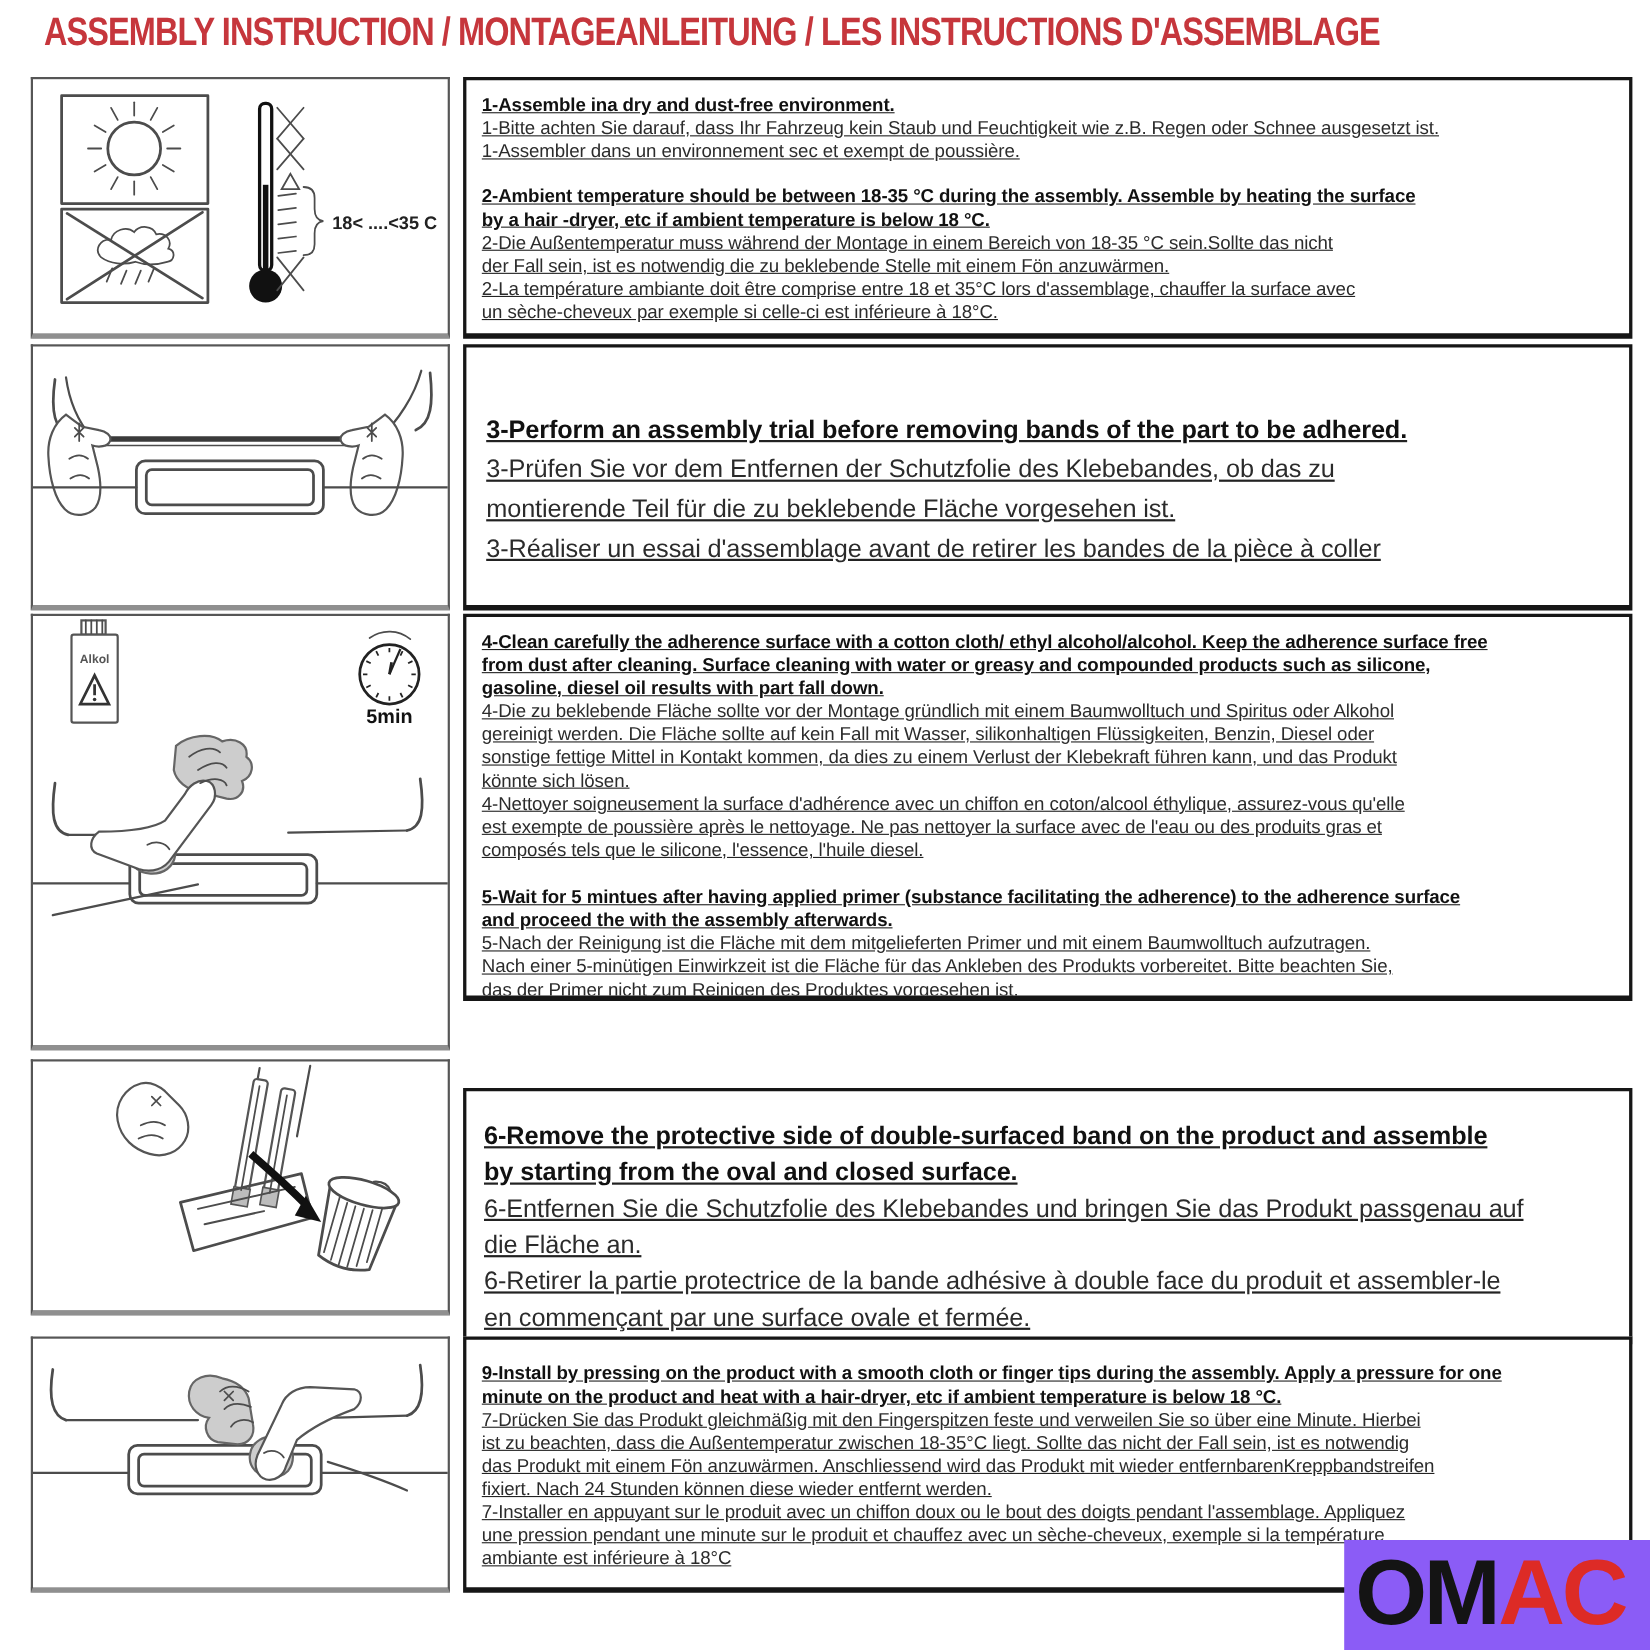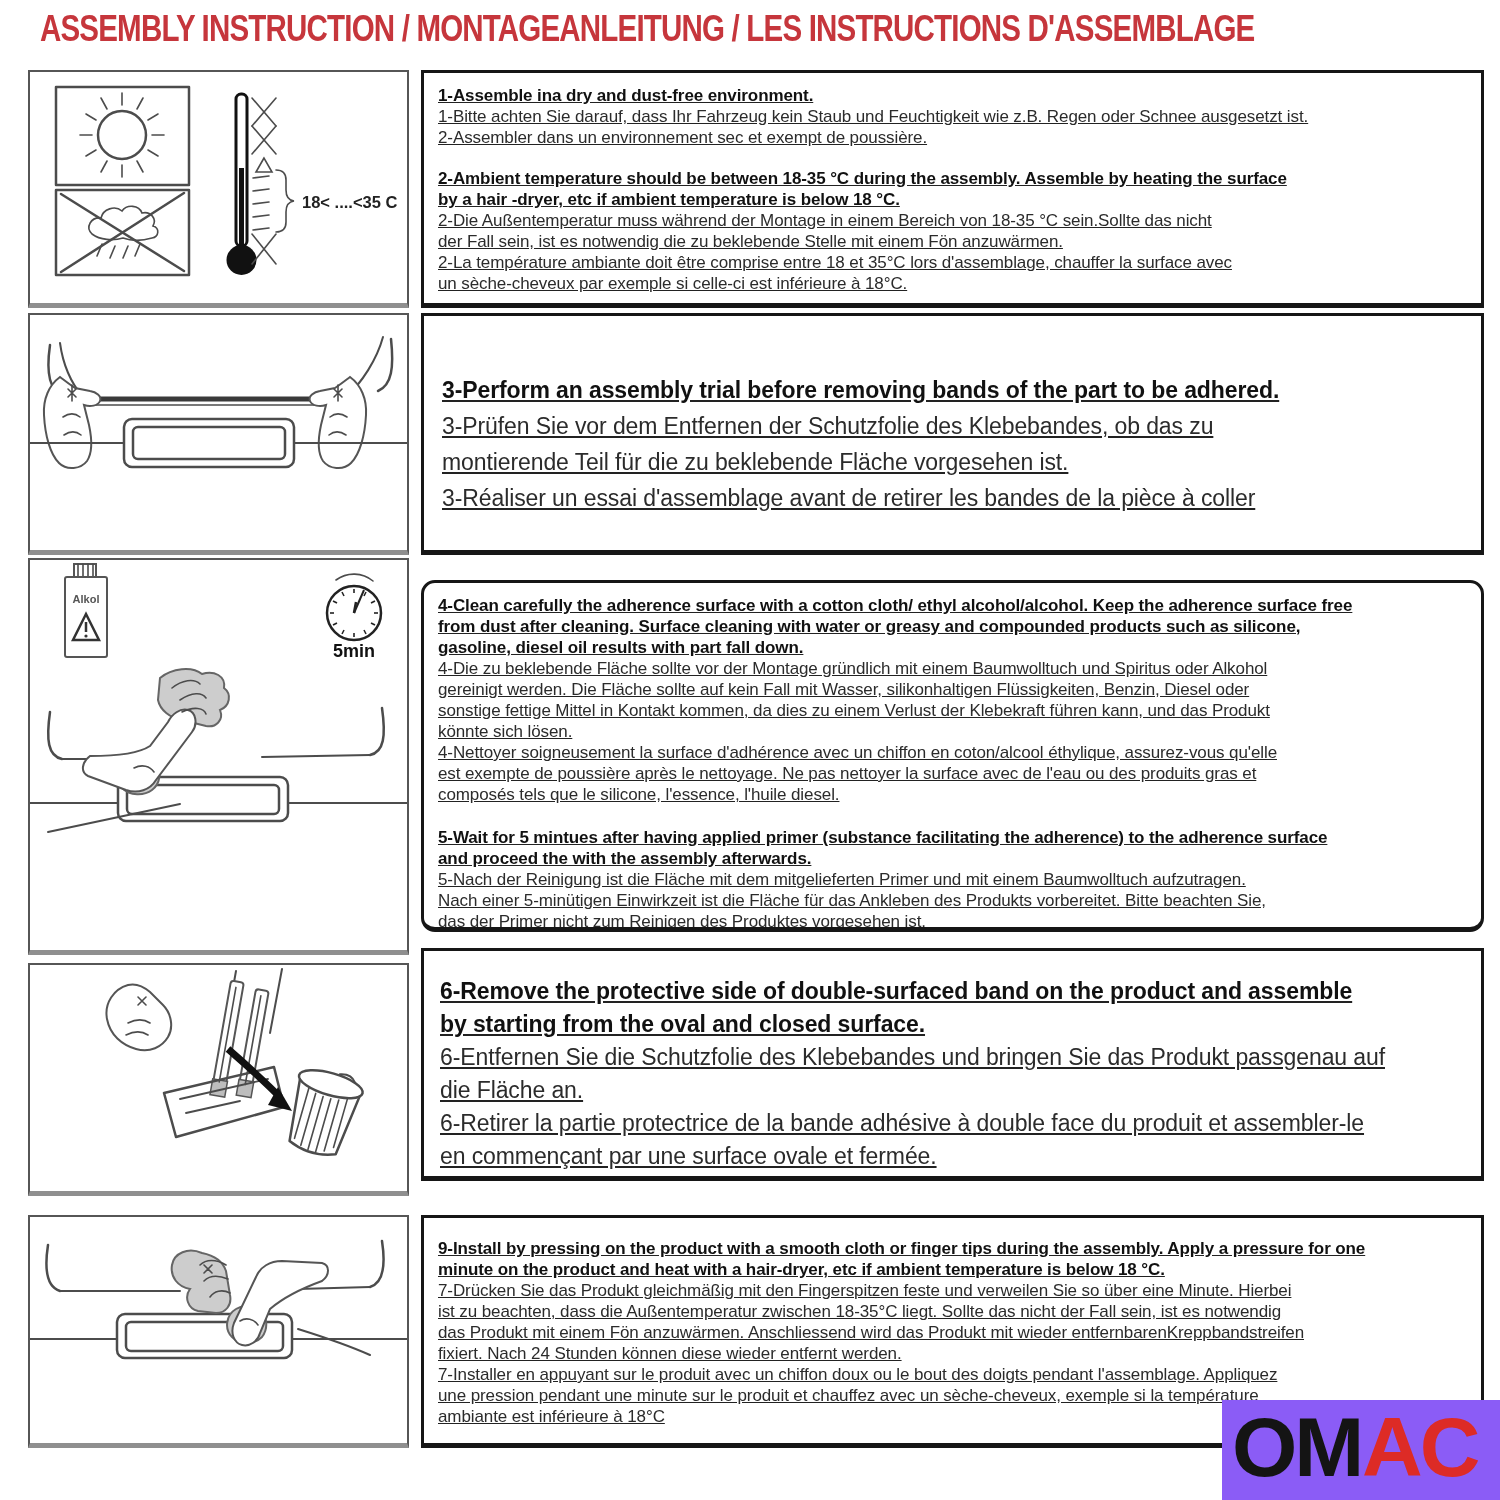--- a/index.html
+++ b/index.html
@@ -100,21 +100,21 @@
           <line x1="246" y1="162" x2="222" y2="192"></line>
       </g>
       <path class="thin" d="M246,98 Q256,98 256,108 V118 Q256,128 264,129 Q256,130 256,140 V150 Q256,160 246,160"></path>
     </g>
     <text x="272" y="136" font-size="16.5" font-weight="bold" fill="#222">18&lt; ....&lt;35 C</text>
   </svg>
 </div>
 <div class="text-box small" style="top:70px;height:238px;">
   <p class="b">1-Assemble ina dry and dust-free environment.</p>
   <p>1-Bitte achten Sie darauf, dass Ihr Fahrzeug kein Staub und Feuchtigkeit wie z.B. Regen oder Schnee ausgesetzt ist.
-2-Assembler dans un environnement sec et exempt de poussière.</p>
+1-Assembler dans un environnement sec et exempt de poussière.</p>
   <div class="sp20"></div>
   <p class="b">2-Ambient temperature should be between 18-35 °C  during the assembly. Assemble by heating the surface
 by a hair -dryer, etc if ambient temperature is below 18 °C.</p>
   <p>2-Die Außentemperatur muss während der Montage in einem Bereich von 18-35 °C  sein.Sollte das nicht
 der Fall sein, ist es notwendig die zu beklebende Stelle mit einem Fön anzuwärmen.
 2-La température ambiante doit être comprise entre 18 et 35°C lors d'assemblage, chauffer la surface avec
 un sèche-cheveux par exemple si celle-ci est inférieure à 18°C.</p>
 </div>
 
 <div class="fig-box" style="top:313px;height:242px;">
@@ -195,21 +195,21 @@
       <rect x="97" y="225" width="152" height="29" rx="5"></rect>
     </g>
     <g>
       <path d="M130,118 C142,108 162,106 172,114 C184,110 196,116 194,128 C202,134 200,146 190,150 C194,160 186,168 176,166 L152,160 C140,158 130,150 128,140 Z" fill="#cdcdcd" stroke="#666" stroke-width="2"></path>
       <path d="M96,196 C86,204 84,220 92,228 C100,236 114,236 122,230 C130,224 132,212 126,204 C118,196 104,192 96,196 Z" fill="#cdcdcd" stroke="#666" stroke-width="2"></path>
       <path d="M60,196 C52,202 50,212 58,216 L96,230 C108,234 120,230 126,220 L162,172 C168,164 166,152 158,150 C150,148 142,154 138,162 L120,186 C108,194 84,196 60,196 Z" fill="#fff" stroke="#555" stroke-width="2"></path>
       <path class="thin" d="M142,128 C152,120 164,118 170,124 M150,140 C162,132 172,132 176,138 M152,152 C164,146 174,148 176,154 M104,208 C112,204 120,206 124,212"></path>
     </g>
   </svg>
 </div>
-<div class="text-box small" style="top:580px;height:352px;border-radius:14px;">
+<div class="text-box small" style="top:558px;height:352px;">
   <p class="b">4-Clean carefully the adherence surface with a cotton cloth/ ethyl alcohol/alcohol. Keep the adherence surface free
 from dust after cleaning. Surface cleaning with water or greasy and compounded products such as silicone,
 gasoline, diesel oil results with part fall down.</p>
   <p>4-Die zu beklebende Fläche sollte vor der Montage gründlich mit einem Baumwolltuch und Spiritus oder Alkohol
 gereinigt werden. Die Fläche sollte auf kein Fall mit Wasser, silikonhaltigen Flüssigkeiten, Benzin, Diesel oder
 sonstige fettige Mittel in Kontakt kommen, da dies zu einem Verlust der Klebekraft führen kann, und das Produkt
 könnte sich lösen.
 4-Nettoyer soigneusement la surface d'adhérence avec un chiffon en coton/alcool éthylique, assurez-vous qu'elle
 est exempte de poussière après le nettoyage. Ne pas nettoyer la surface avec de l'eau ou des produits gras et
 composés tels que le silicone, l'essence, l'huile diesel.</p>
@@ -251,21 +251,21 @@
       <path d="M262,146 L238,140 L248,122 Z" fill="#111"></path>
     </g>
     <g class="sketch" transform="rotate(16 292 150)">
       <ellipse cx="292" cy="118" rx="33" ry="11"></ellipse>
       <path d="M261,122 L268,184 Q292,194 316,184 L323,122"></path>
       <path d="M272,128 v52 M280,131 v54 M288,132 v55 M296,132 v55 M304,131 v53 M312,128 v50" stroke-width="1.6"></path>
       <path d="M298,106 Q309,102 315,110" stroke-width="2"></path>
     </g>
   </svg>
 </div>
-<div class="text-box large r4" style="top:948px;height:233px;">
+<div class="text-box large r4" style="top:989px;height:233px;">
   <p class="b">6-Remove the protective side of double-surfaced band on the product and assemble
 by starting from the oval and closed surface.</p>
   <p>6-Entfernen Sie die Schutzfolie des Klebebandes und bringen Sie das Produkt passgenau auf
 die Fläche an.
 6-Retirer la partie protectrice de la bande adhésive à double face du produit et assembler-le
 en commençant par une surface ovale et fermée.</p>
 </div>
 
 <div class="fig-box" style="top:1215px;height:233px;">
   <svg viewBox="0 0 377 226">

